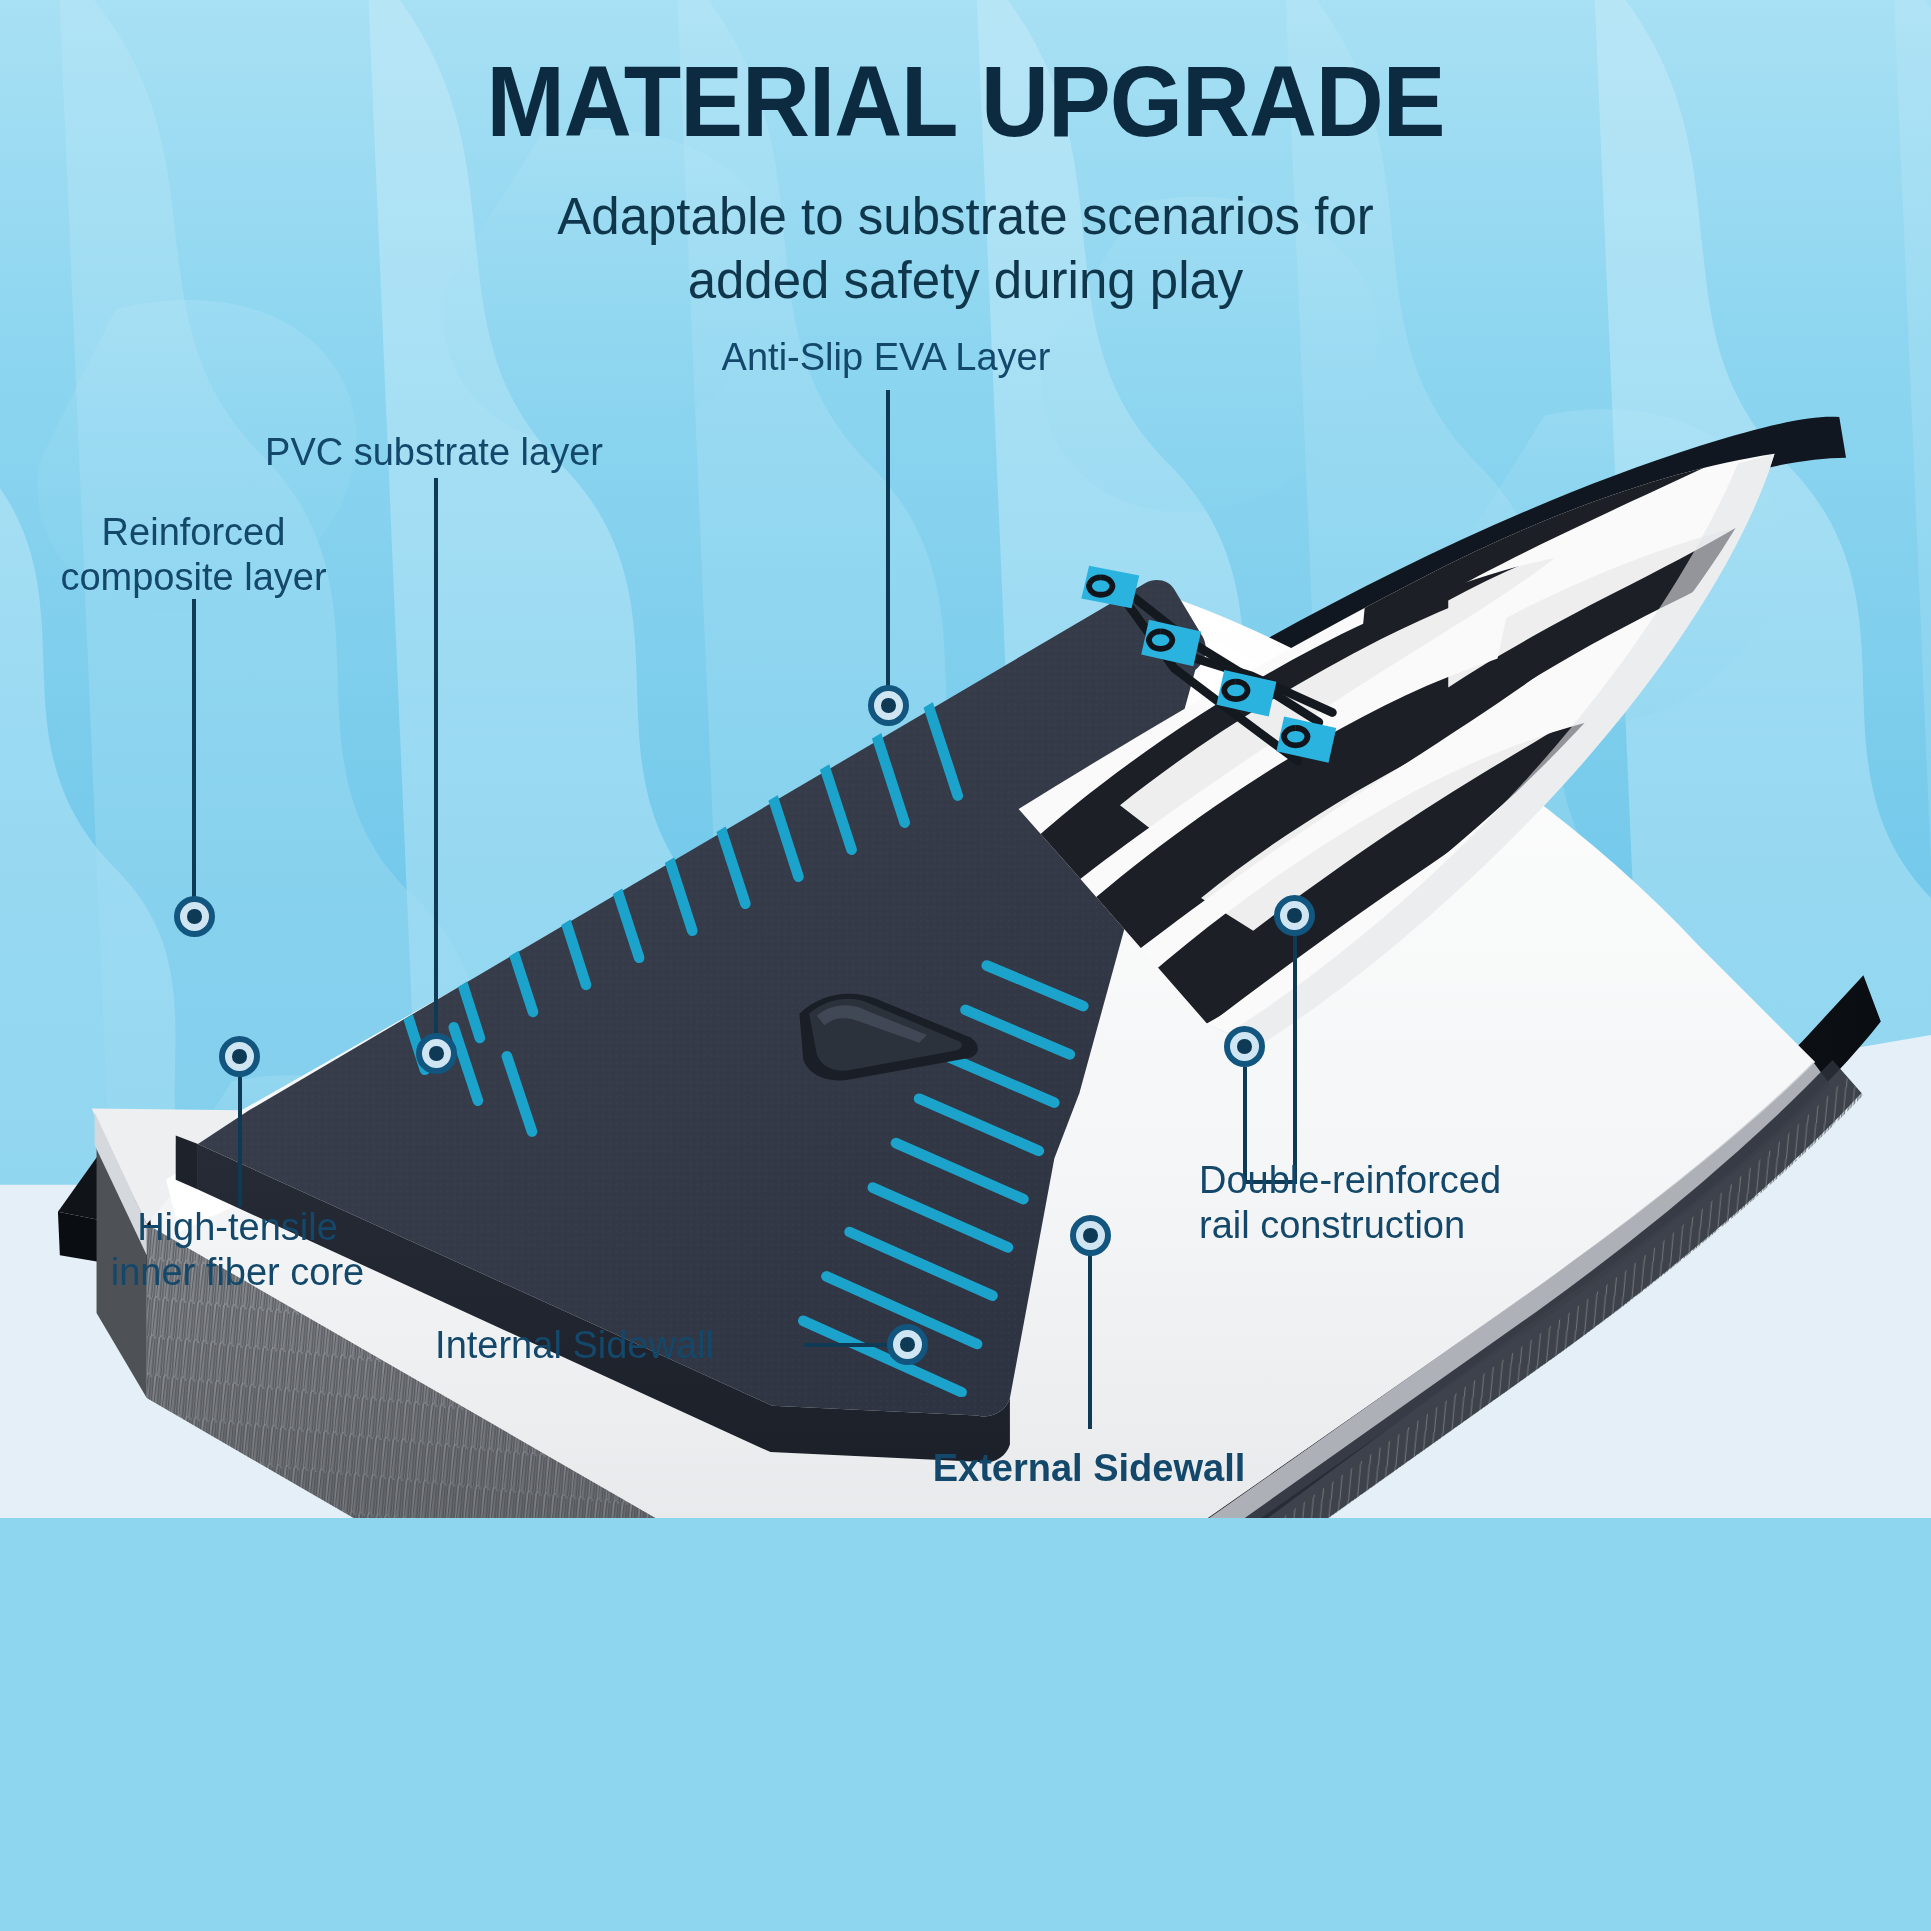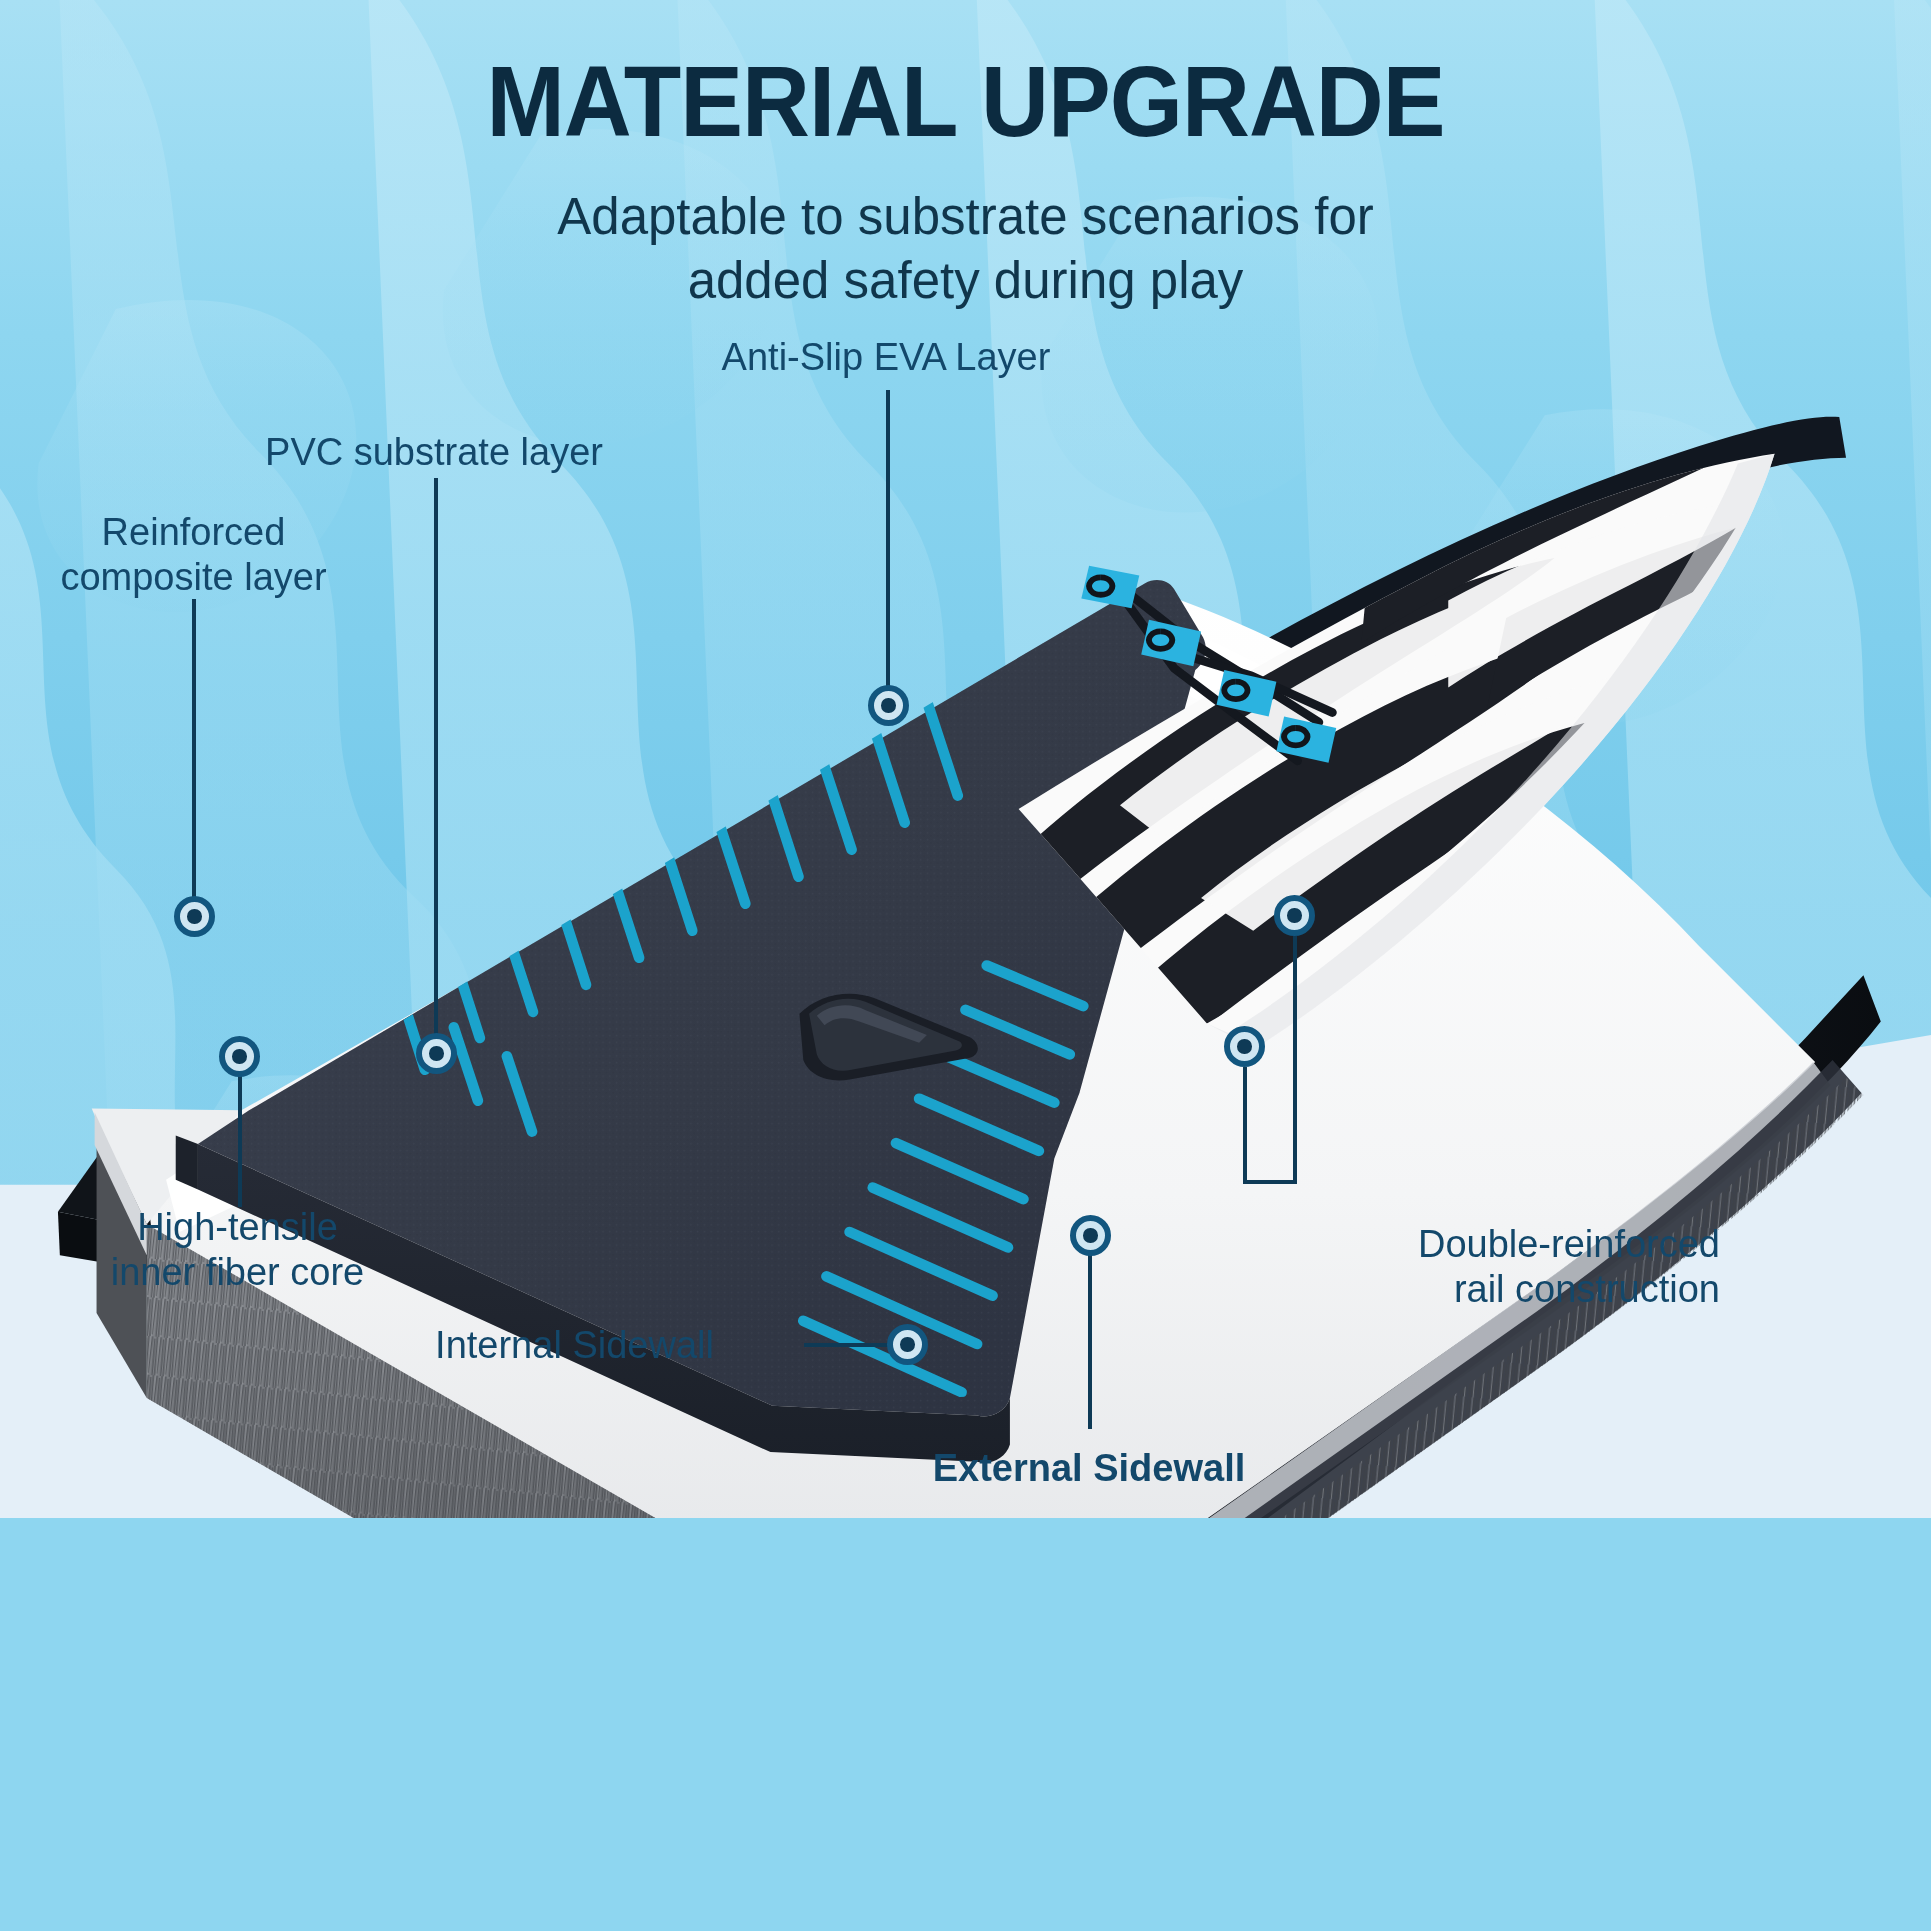--- a/index.html
+++ b/index.html
@@ -333,17 +333,17 @@
   <div class="label c" style="left:39px;top:510px;width:309px;">Reinforced
 composite layer</div>
 
   <div class="label c" style="left:83px;top:1205px;width:309px;">High-tensile
 inner fiber core</div>
 
   <div class="label r" style="left:367px;top:1323px;width:415px;">Internal Sidewall</div>
 
   <div class="label c" style="left:896px;top:1446px;width:386px;font-weight:bold;">External Sidewall</div>
 
-  <div class="label l" style="left:1199px;top:1222px;width:521px;text-align:right;">Double-reinforced
+  <div class="label l" style="left:1199px;top:1158px;width:521px;">Double-reinforced
 rail construction</div>
 
 </div>
 
 
 </body></html>

